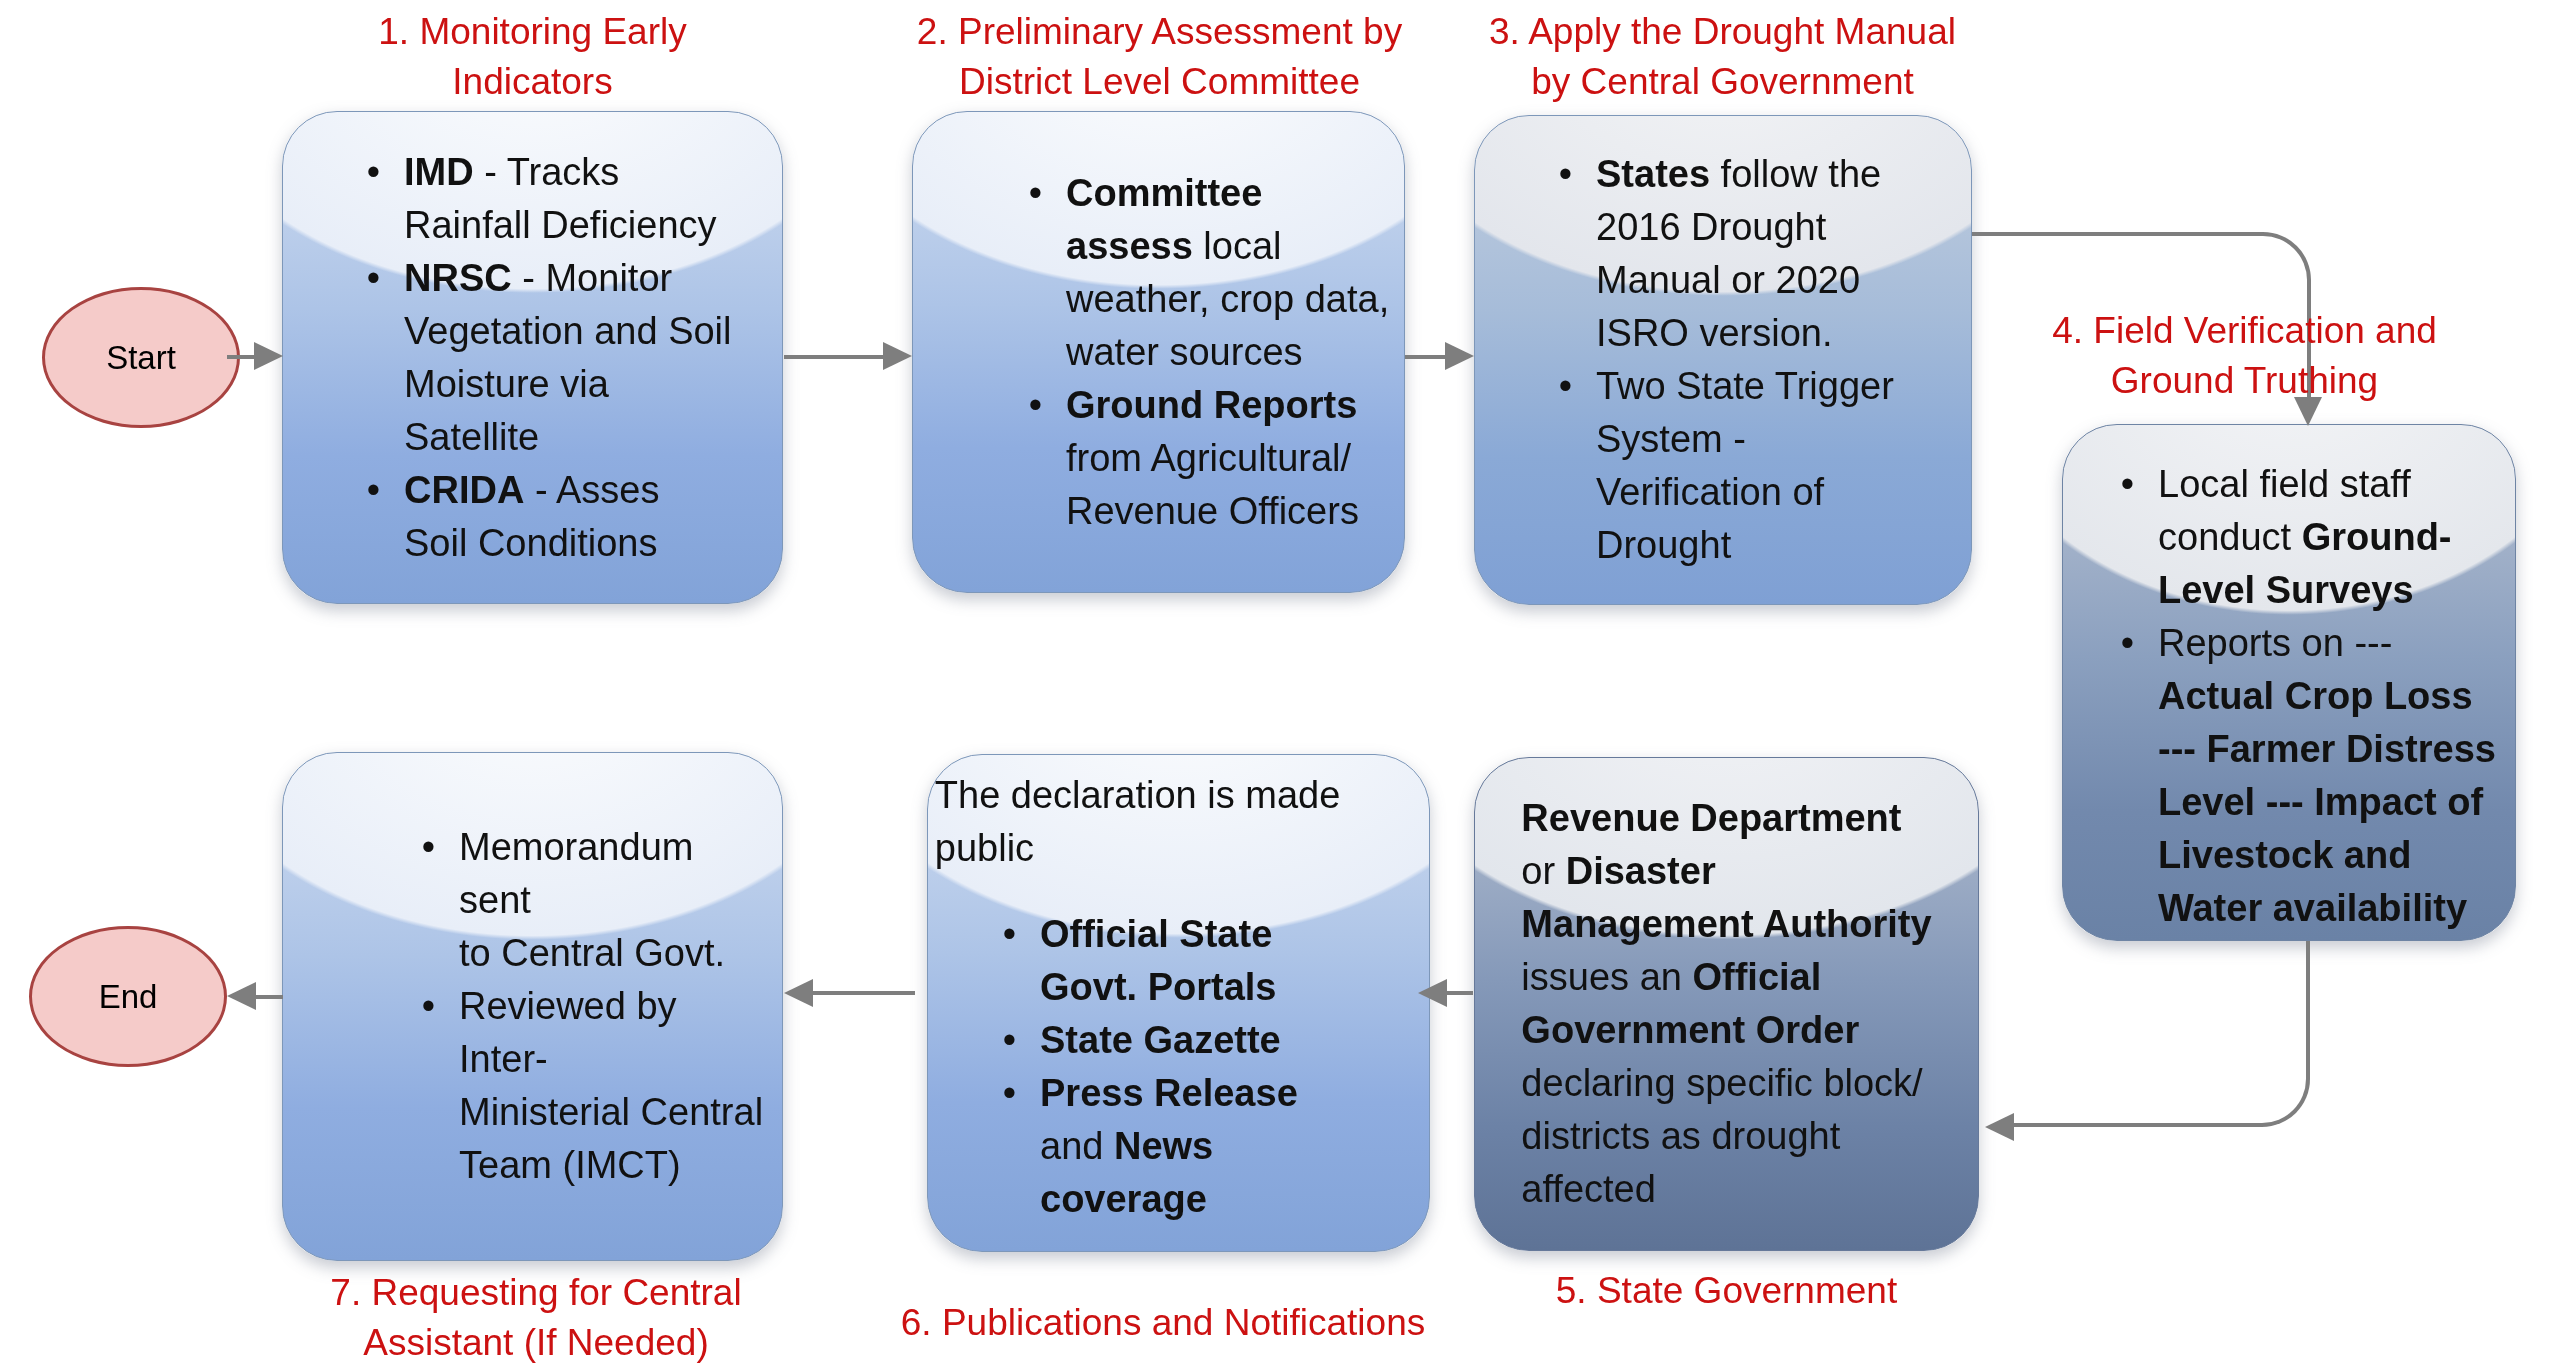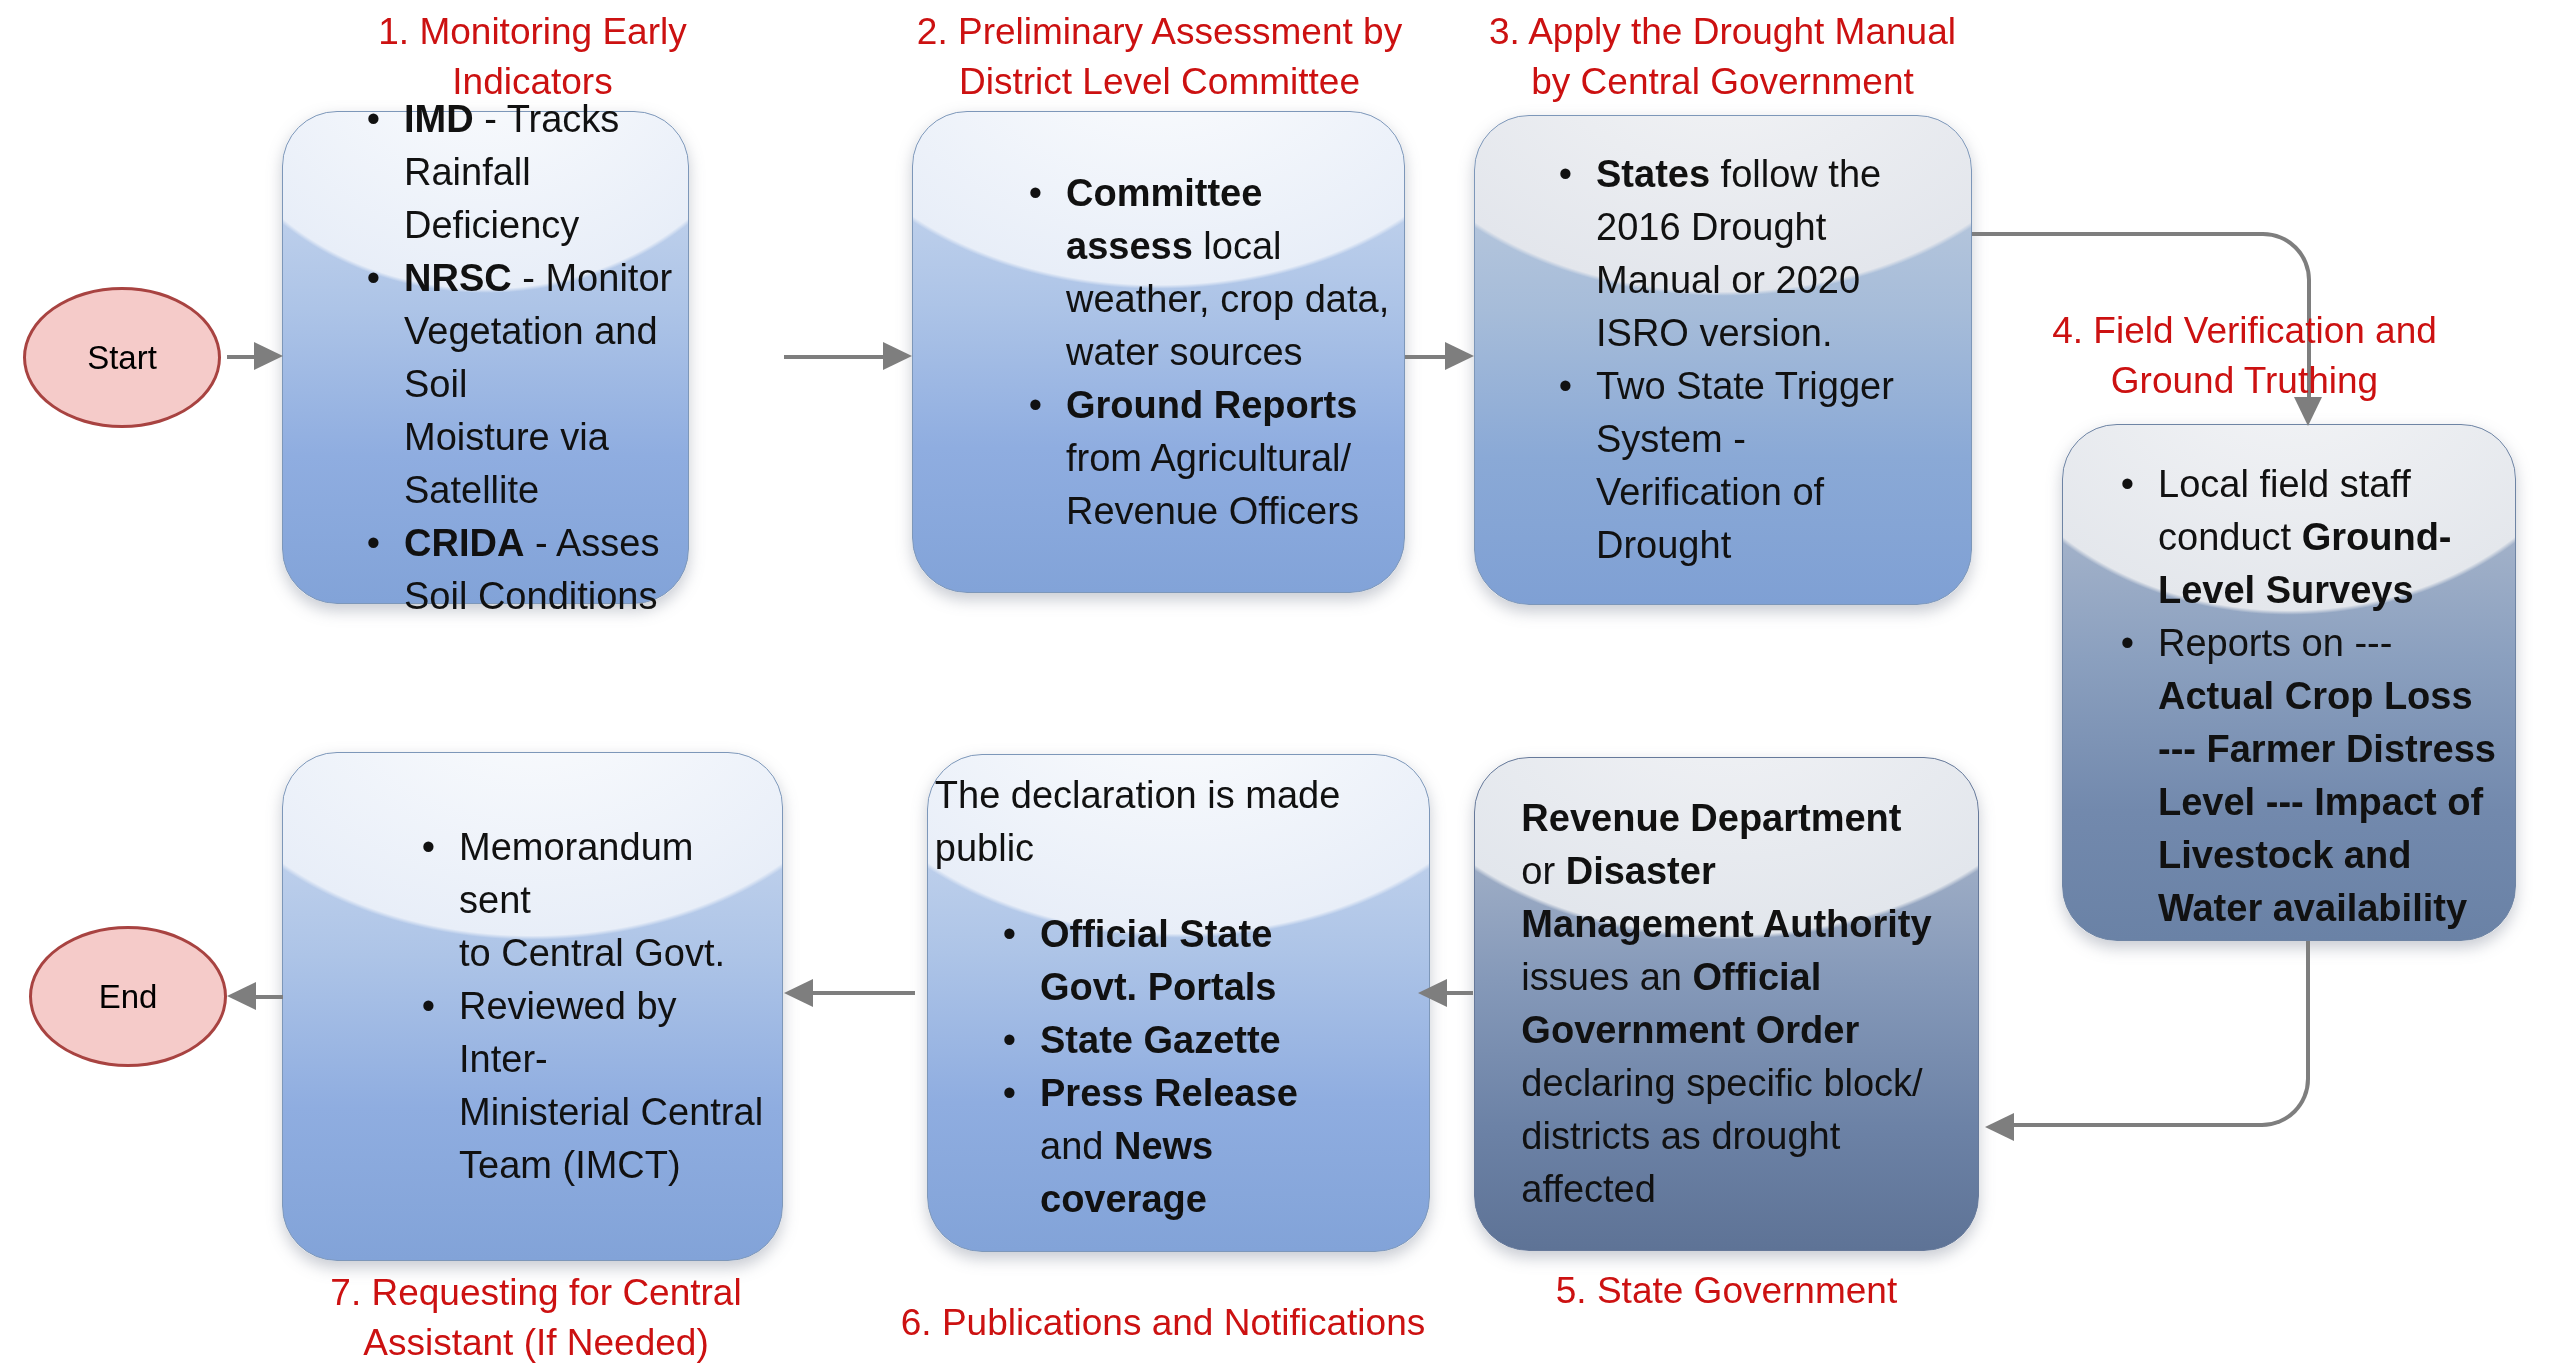--- a/index.html
+++ b/index.html
@@ -80,21 +80,21 @@
   .head{position:absolute;width:0;height:0;z-index:3;}
   .head.right{border-top:14.3px solid transparent;border-bottom:14.3px solid transparent;border-left:29px solid var(--arrow);}
   .head.left{border-top:14.3px solid transparent;border-bottom:14.3px solid transparent;border-right:29px solid var(--arrow);}
   .head.down{border-left:14.3px solid transparent;border-right:14.3px solid transparent;border-top:29px solid var(--arrow);}
 </style>
 </head>
 <body>
 
 <div class="canvas">
 
-  <div class="terminal" id="start" style="left:23px;top:287px;width:198px;height:141px;align-items:center;">
+  <div class="terminal" id="start" style="left:42px;top:287px;width:198px;height:141px;align-items:center;">
     <span>Start</span>
   </div>
   <div class="terminal" id="end" style="left:29px;top:926px;width:198px;height:141px;">
     <span>End</span>
   </div>
 
   <div class="rlabel" style="left:282px;top:6.8px;width:501px;">
     <div class="ln">1. Monitoring Early</div>
     <div class="ln">Indicators</div>
   </div>
@@ -114,21 +114,21 @@
     <div class="ln">5. State Government</div>
   </div>
   <div class="rlabel" style="left:839px;top:1298px;width:648px;">
     <div class="ln">6. Publications and Notifications</div>
   </div>
   <div class="rlabel" style="left:282px;top:1268px;width:508px;">
     <div class="ln">7. Requesting for Central</div>
     <div class="ln">Assistant (If Needed)</div>
   </div>
 
-  <div class="box blue" id="box1" style="left:282px;top:111px;width:407px;height:493px;">
+  <div class="box blue" id="box1" style="left:282px;top:111px;width:501px;height:493px;">
     <ul class="blist">
       <li>
         <div class="ln"><span class="b">IMD</span><span> - Tracks</span></div>
         <div class="ln">Rainfall Deficiency</div>
       </li>
       <li>
         <div class="ln"><span class="b">NRSC</span><span> - Monitor</span></div>
         <div class="ln">Vegetation and Soil</div>
         <div class="ln">Moisture via</div>
         <div class="ln">Satellite</div>

